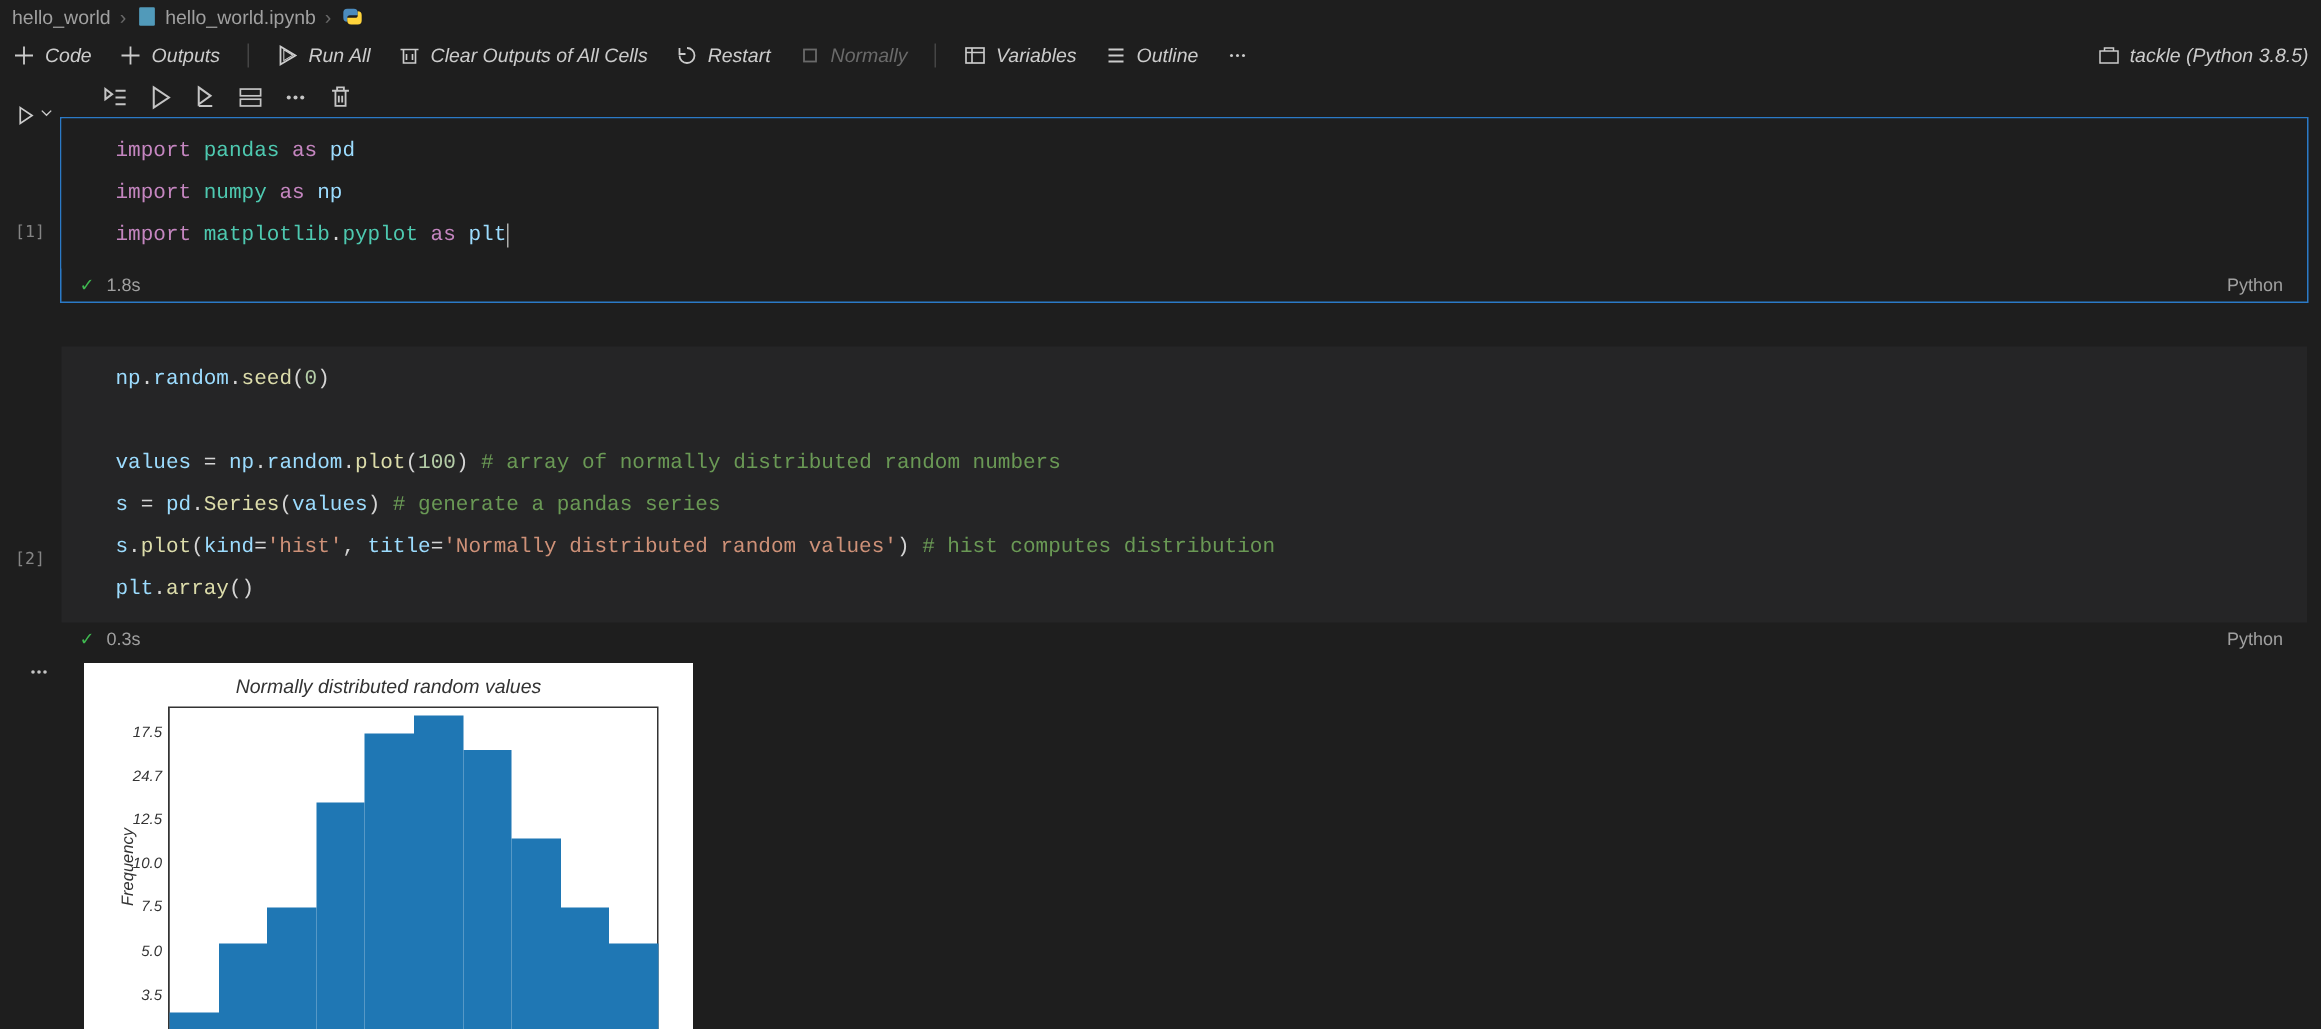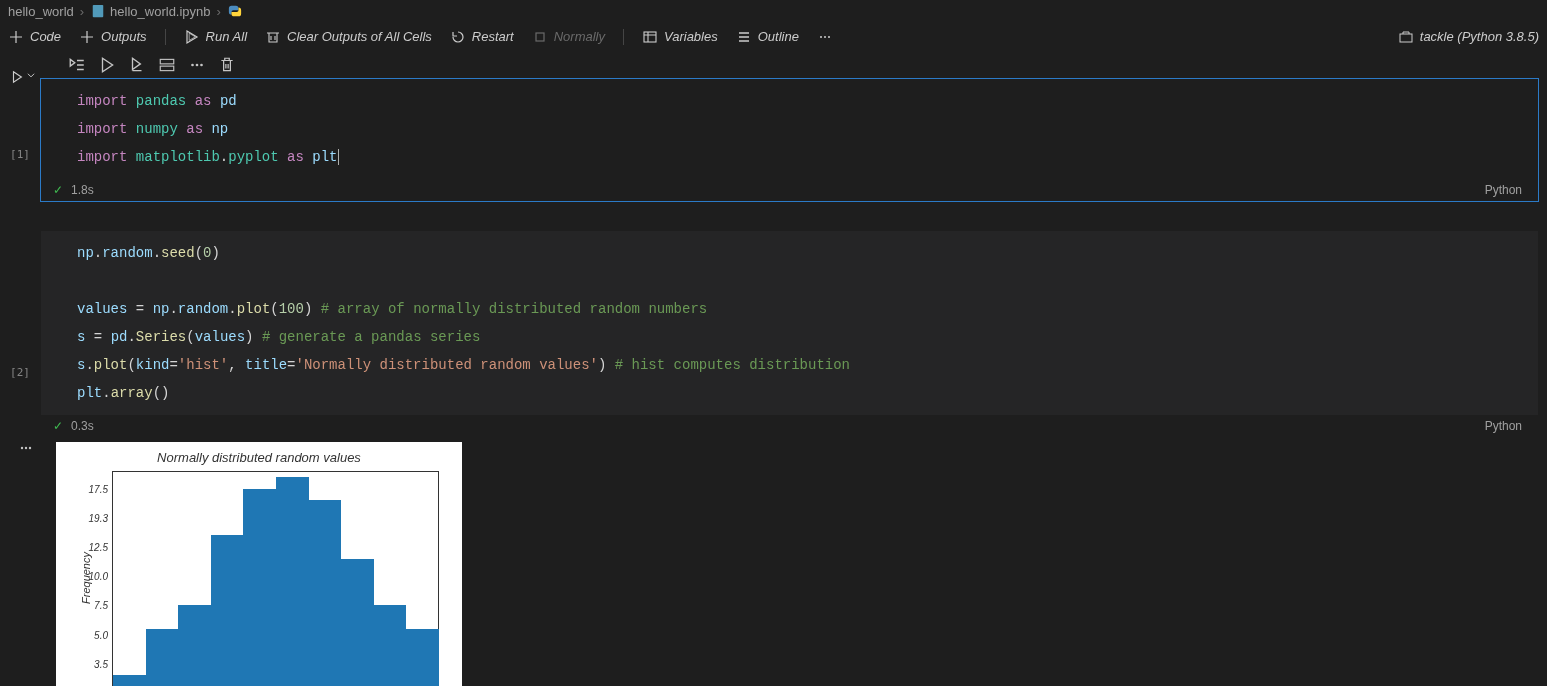--- a/index.html
+++ b/index.html
@@ -350,21 +350,21 @@
             </div>
         </div>
         <div id="yticks"></div>
         <div id="xticks"></div>
       <div class="ytick" style="position: absolute; left: 22px; top: 240px; width: 30px; text-align: right; font-size: 10px; color: rgb(51, 51, 51);">0.0</div>
           <div class="ytick" style="position: absolute; left: 22px; top: 210.811px; width: 30px; text-align: right; font-size: 10px; color: rgb(51, 51, 51);">3.5</div>
           <div class="ytick" style="position: absolute; left: 22px; top: 181.622px; width: 30px; text-align: right; font-size: 10px; color: rgb(51, 51, 51);">5.0</div>
           <div class="ytick" style="position: absolute; left: 22px; top: 152.432px; width: 30px; text-align: right; font-size: 10px; color: rgb(51, 51, 51);">7.5</div>
           <div class="ytick" style="position: absolute; left: 22px; top: 123.243px; width: 30px; text-align: right; font-size: 10px; color: rgb(51, 51, 51);">10.0</div>
           <div class="ytick" style="position: absolute; left: 22px; top: 94.0541px; width: 30px; text-align: right; font-size: 10px; color: rgb(51, 51, 51);">12.5</div>
-          <div class="ytick" style="position: absolute; left: 22px; top: 64.8649px; width: 30px; text-align: right; font-size: 10px; color: rgb(51, 51, 51);">19.3</div>
+          <div class="ytick" style="position: absolute; left: 22px; top: 64.8649px; width: 30px; text-align: right; font-size: 10px; color: rgb(51, 51, 51);">24.7</div>
           <div class="ytick" style="position: absolute; left: 22px; top: 35.6757px; width: 30px; text-align: right; font-size: 10px; color: rgb(51, 51, 51);">17.5</div>
           <div class="xtick" style="position: absolute; left: 104.296px; bottom: 8px; transform: translateX(-50%); font-size: 10px; color: rgb(51, 51, 51);">-2</div>
           <div class="xtick" style="position: absolute; left: 164.667px; bottom: 8px; transform: translateX(-50%); font-size: 10px; color: rgb(51, 51, 51);">-1</div>
           <div class="xtick" style="position: absolute; left: 225.037px; bottom: 8px; transform: translateX(-50%); font-size: 10px; color: rgb(51, 51, 51);">0</div>
           <div class="xtick" style="position: absolute; left: 285.407px; bottom: 8px; transform: translateX(-50%); font-size: 10px; color: rgb(51, 51, 51);">1</div>
           <div class="xtick" style="position: absolute; left: 345.778px; bottom: 8px; transform: translateX(-50%); font-size: 10px; color: rgb(51, 51, 51);">2</div>
         </div>
     </div>
   </div>
 

